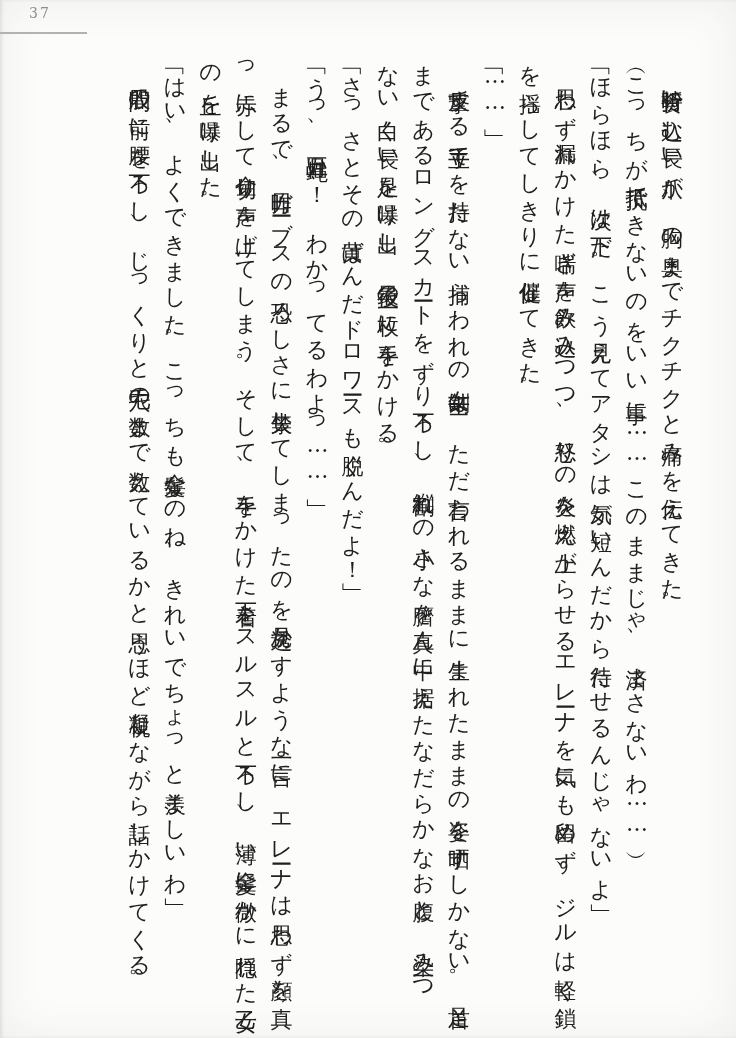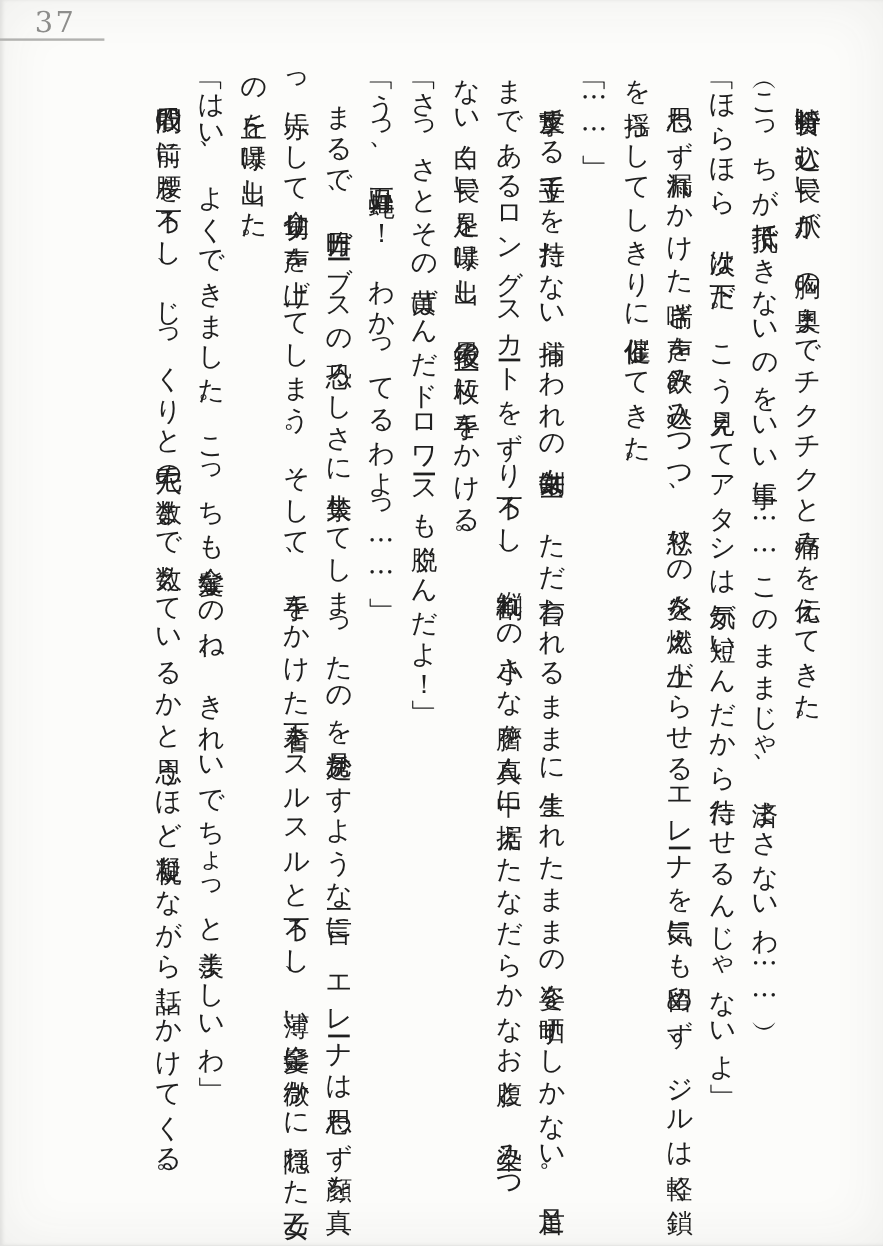--- a/index.html
+++ b/index.html
@@ -15,21 +15,21 @@
     background: #fcfcfa;
     overflow: hidden;
     box-shadow: inset 0 0 46px rgba(60,60,55,0.07), inset 2px 0 3px rgba(60,60,55,0.10);
     font-family: "DejaVu Serif", "Liberation Serif", serif;
   }
   
   .page-number {
     position: absolute;
     top: 5px;
     left: 29px;
-    font-size: 24px;
+    font-size: 14px;
     color: #8d8d8b;
     letter-spacing: 2px;
   }
   .folio-rule {
     position: absolute;
     top: 32px;
     left: 0;
     width: 87px;
     height: 2px;
     background: #b2b2b0;

